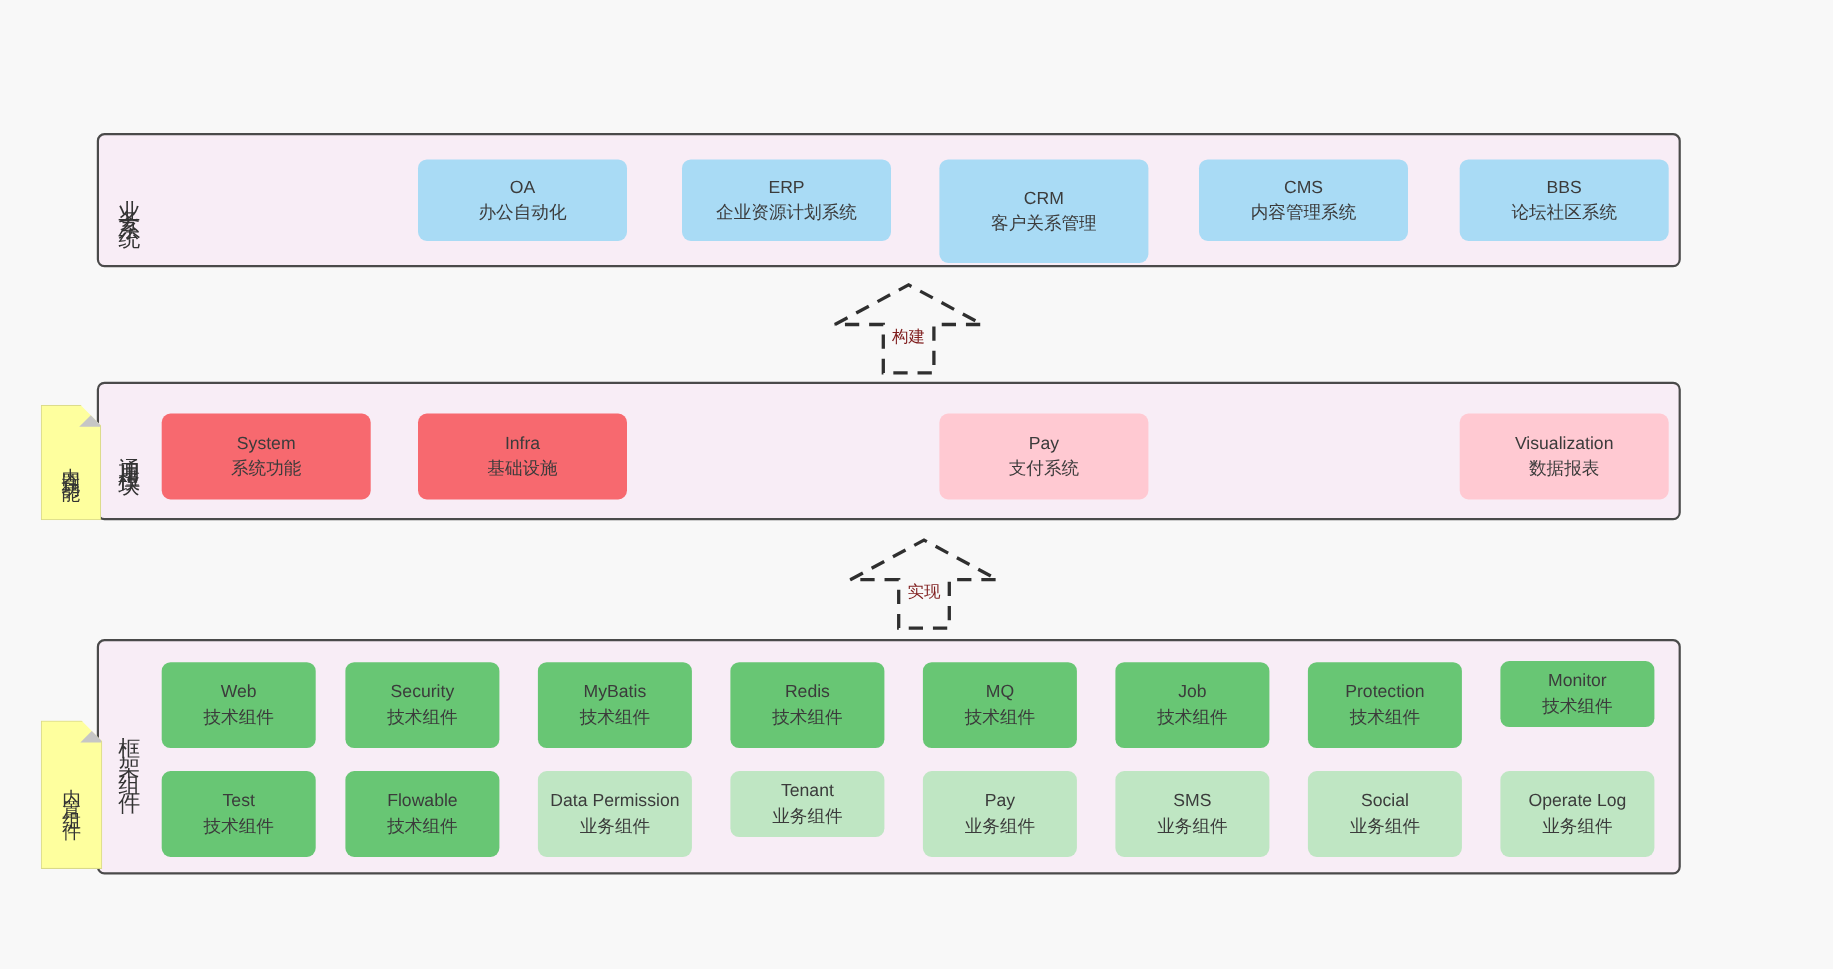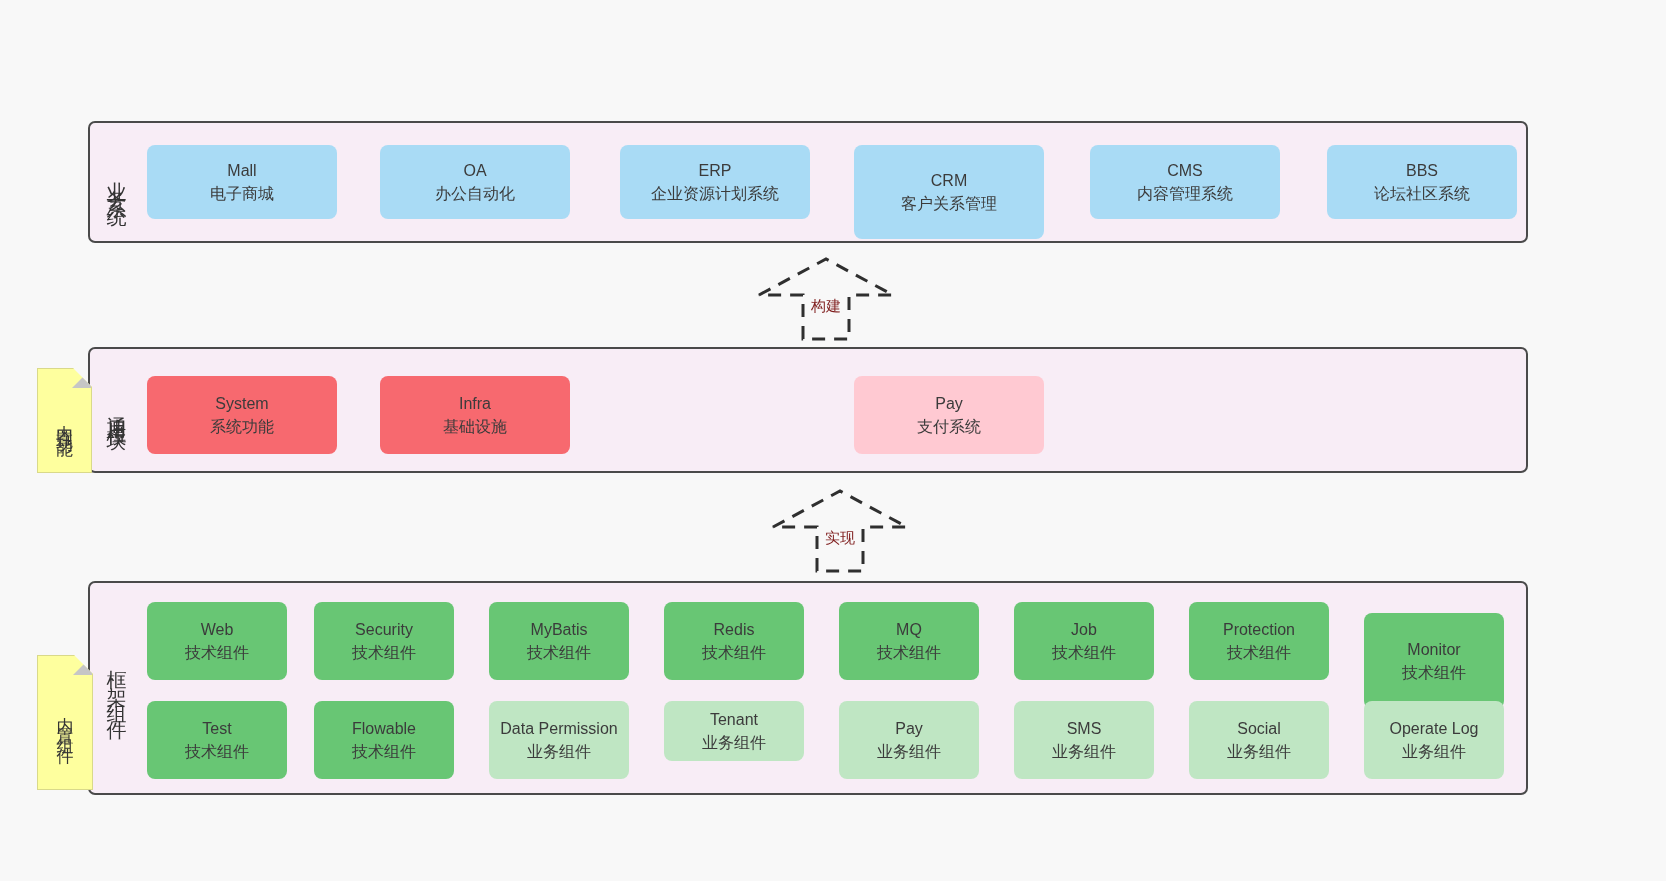--- a/index.html
+++ b/index.html
@@ -109,24 +109,20 @@
     white-space:nowrap;
   }
 </style>
 </head>
 <body>
 
 <div class="stage">
 
   <div class="layer layer-1">
     <span class="layer-label">业务系统</span>
-  <div class="box v-blue" style="left: 57px; top: 22px; width: 190px; height: 74px;">
-        <div>Mall</div>
-        <div>电子商城</div>
-      </div>
       <div class="box v-blue" style="left: 290px; top: 22px; width: 190px; height: 74px;">
         <div>OA</div>
         <div>办公自动化</div>
       </div>
       <div class="box v-blue" style="left: 530px; top: 22px; width: 190px; height: 74px;">
         <div>ERP</div>
         <div>企业资源计划系统</div>
       </div>
       <div class="box v-blue" style="left: 764px; top: 22px; width: 190px; height: 94px;">
         <div>CRM</div>
@@ -156,20 +152,24 @@
         <div>系统功能</div>
       </div>
       <div class="box v-red" style="left: 290px; top: 27px; width: 190px; height: 78px;">
         <div>Infra</div>
         <div>基础设施</div>
       </div>
       <div class="box v-pink" style="left: 764px; top: 27px; width: 190px; height: 78px;">
         <div>Pay</div>
         <div>支付系统</div>
       </div>
+      <div class="box v-pink" style="left: 1237px; top: 27px; width: 190px; height: 78px;">
+        <div>Visualization</div>
+        <div>数据报表</div>
+      </div>
     </div>
   <div class="note note-1">
     <span class="fold"></span>
     <span class="note-text">内置功能</span>
   </div>
 
   <div class="arrow arrow-2">
     <svg width="160" height="88" viewBox="0 0 160 88">
       <polygon points="13,40 80,4 147,40 103,40 103,84 57,84 57,40" fill="none" stroke="#2f2f2f" stroke-width="3" stroke-dasharray="13 9"></polygon>
     </svg>
@@ -199,21 +199,21 @@
         <div>技术组件</div>
       </div>
       <div class="box v-green" style="left: 924px; top: 19px; width: 140px; height: 78px;">
         <div>Job</div>
         <div>技术组件</div>
       </div>
       <div class="box v-green" style="left: 1099px; top: 19px; width: 140px; height: 78px;">
         <div>Protection</div>
         <div>技术组件</div>
       </div>
-      <div class="box v-green" style="left: 1274px; top: 30px; width: 140px; height: 96px;">
+      <div class="box v-green" style="left: 1274px; top: 18px; width: 140px; height: 60px;">
         <div>Monitor</div>
         <div>技术组件</div>
       </div>
       <div class="box v-green" style="left: 57px; top: 118px; width: 140px; height: 78px;">
         <div>Test</div>
         <div>技术组件</div>
       </div>
       <div class="box v-green" style="left: 224px; top: 118px; width: 140px; height: 78px;">
         <div>Flowable</div>
         <div>技术组件</div>

